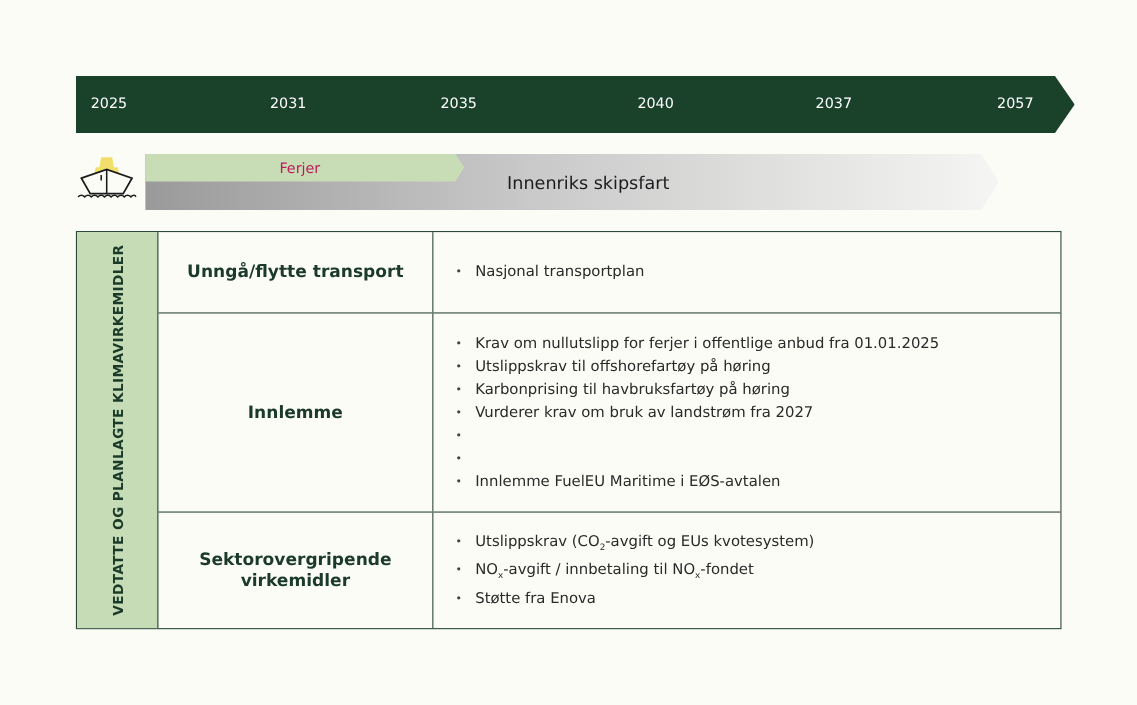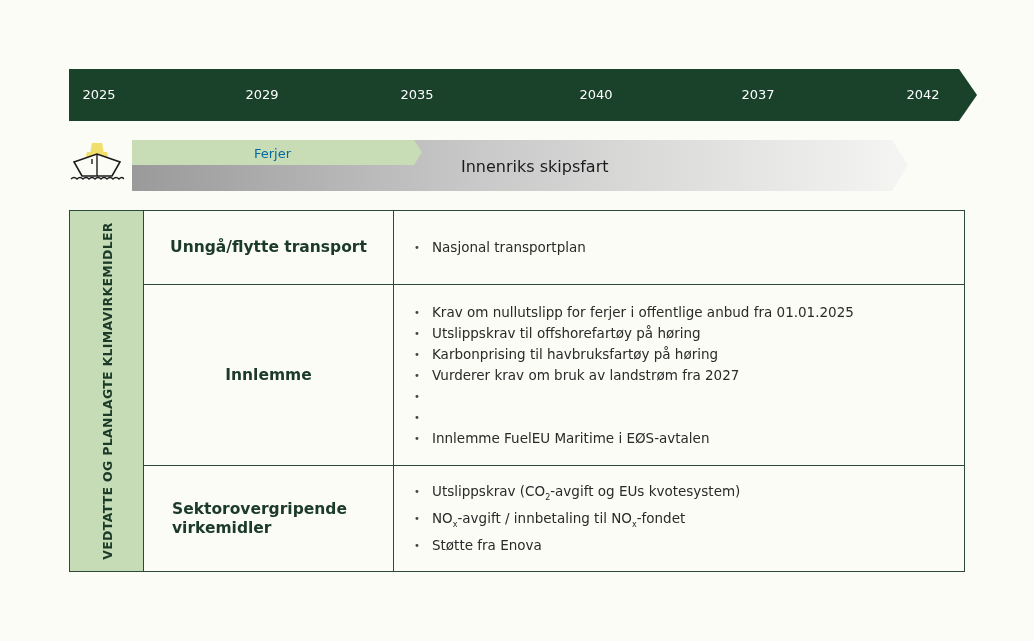--- a/index.html
+++ b/index.html
@@ -3,46 +3,46 @@
 <meta charset="utf-8">
 <style>
   html, body { margin:0; padding:0; }
   body { width:1034px; height:641px; background:#fbfcf6; position:relative; overflow:hidden; font-family:"DejaVu Sans", sans-serif; color:#1b3a28; }
   .timeline { position:absolute; left:69px; top:69px; width:908px; height:52px; }
   .timeline svg { position:absolute; left:0; top:0; }
   .year { position:absolute; top:18px; font-size:13px; font-weight:normal; color:#ffffff; transform:translateX(-50%); }
   .ship { position:absolute; left:70px; top:140px; width:54px; height:46px; }
   .bars { position:absolute; left:132px; top:140px; width:780px; height:51px; }
   .bars svg { position:absolute; left:0; top:0; }
-  .ferjer-label { position:absolute; left:122px; top:6px; font-size:13px; color:#0369a1;text-align:center; }
+  .ferjer-label { position:absolute; left:122px; top:6px; font-size:13px; color:#be185d;text-align:center; }
   .innenriks-label { position:absolute; left:329px; top:17px; font-size:16px; color:#1b1b1b; }
   .table { position:absolute; left:69px; top:210px; width:896px; height:362px; border:1.5px solid #2d4a38; box-sizing:border-box; background:#fbfcf6; }
   .side { position:absolute; left:0; top:0; width:74px; height:100%; background:#c6dcb6; border-right:1.5px solid #2d4a38; box-sizing:border-box; }
   .side-text { position:absolute; left:50%; top:50%; transform:translate(-50%,-50%) rotate(-90deg); white-space:nowrap; font-size:12.5px; font-weight:bold; color:#1b3a28; letter-spacing:0.3px; }
   .row { position:absolute; left:74px; right:0; border-bottom:1.2px solid #2d4a38; box-sizing:border-box; }
   .row:last-child { border-bottom:none; }
-  .cat { position:absolute; left:0; top:0; width:250px; height:100%; border-right:1.2px solid #2d4a38; box-sizing:border-box; display:flex; align-items:center; justify-content:center; text-align:left; font-size:15.5px; font-weight:bold; color:#1b3a28; line-height:19px; }
+  .cat { position:absolute; left:0; top:0; width:250px; height:100%; border-right:1.2px solid #2d4a38; box-sizing:border-box; display:flex; align-items:center; justify-content:center; text-align:center; font-size:15.5px; font-weight:bold; color:#1b3a28; line-height:19px; }
   .items { position:absolute; left:250px; top:0; right:0; height:100%; display:flex; flex-direction:column; justify-content:center; padding-left:20px; }
   .item { font-size:13.5px; color:#2a2a2a; line-height:21px; display:flex; }
   .bullet { width:18px; flex:0 0 18px; font-size:10px; color:#444; }
   sub { font-size:8px; }
 </style>
 </head>
 <body>
 
 <div class="timeline">
   <svg width="908" height="52">
     <polygon points="0,0 890,0 908,26 890,52 0,52" fill="#1a4129"></polygon>
   </svg>
   <span class="year" style="left:30px">2025</span>
-  <span class="year" style="left:193px">2029</span>
+  <span class="year" style="left:193px">2031</span>
   <span class="year" style="left:348px">2035</span>
   <span class="year" style="left:527px">2040</span>
   <span class="year" style="left:689px">2037</span>
-  <span class="year" style="left:854px">2042</span>
+  <span class="year" style="left:854px">2057</span>
 </div>
 
 <div class="ship">
   <svg width="54" height="46" viewBox="0 0 54 46">
     <polygon points="20,14 22,3 32,3 34,14" fill="#f0df6a"></polygon>
     <polygon points="15,20 17,12 37,12 39,20" fill="#f0df6a"></polygon>
     <polygon points="4,22 27,14 50,22 42,36 12,36" fill="#fbfcf6" stroke="#1b1b1b" stroke-width="1.6"></polygon>
     <line x1="27" y1="14" x2="27" y2="36" stroke="#1b1b1b" stroke-width="1.4"></line>
     <line x1="22" y1="19" x2="22" y2="24" stroke="#1b1b1b" stroke-width="1.4"></line>
     <path d="M1,39 q3,-3 6,0 q3,-3 6,0 q3,-3 6,0 q3,-3 6,0 q3,-3 6,0 q3,-3 6,0 q3,-3 6,0 q3,-3 6,0 q3,-3 5,0" fill="none" stroke="#1b1b1b" stroke-width="1.4"></path>

